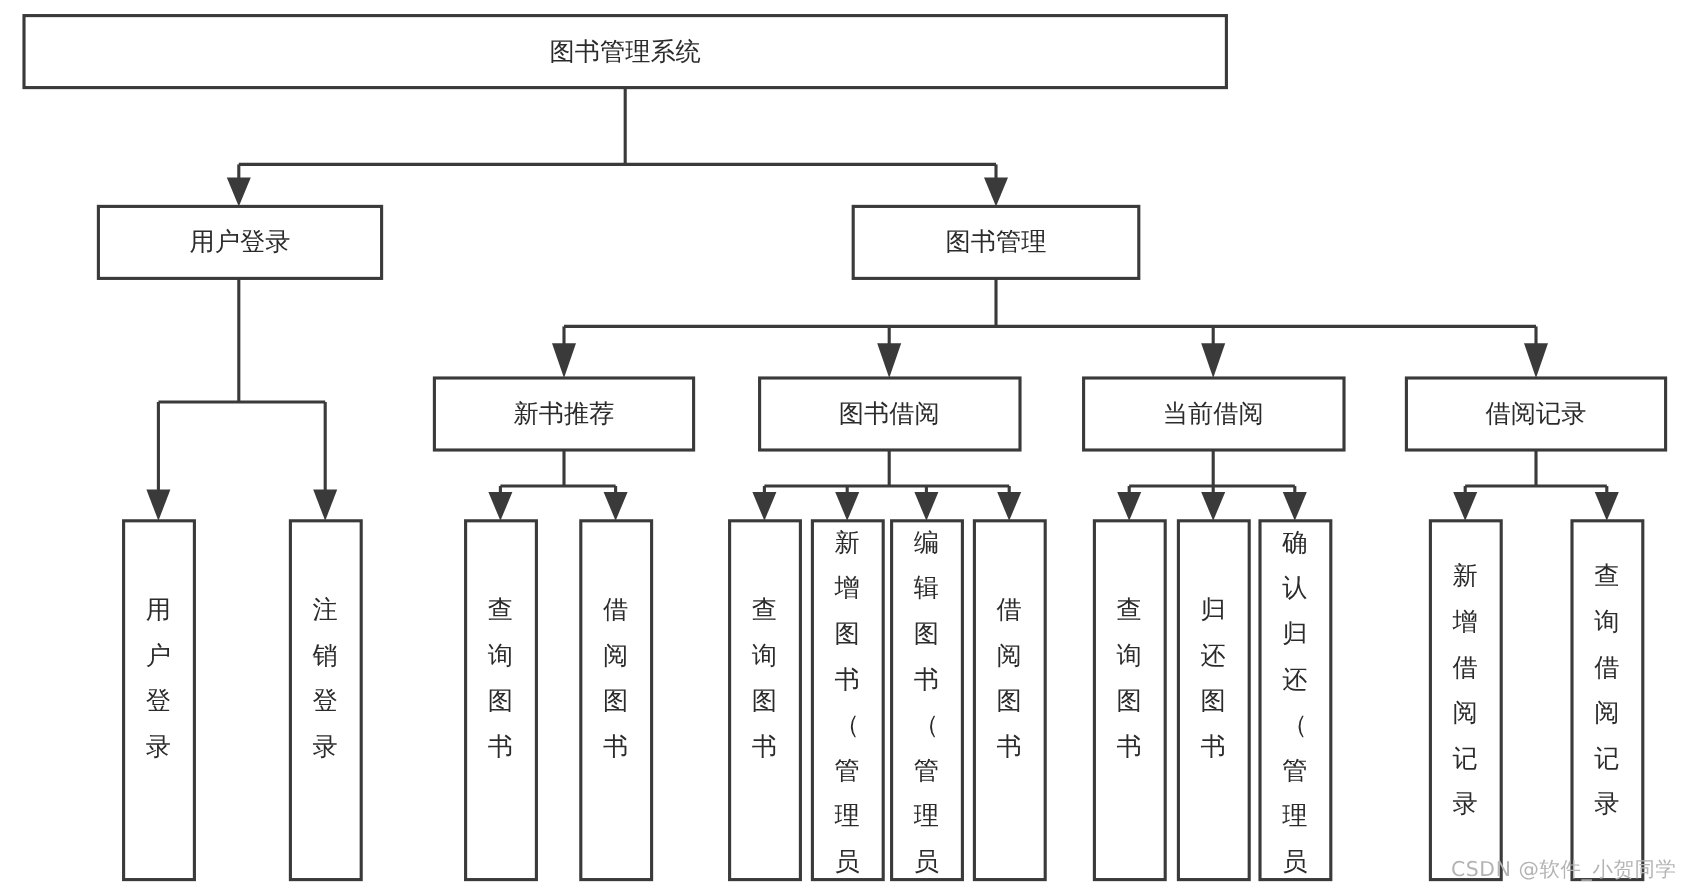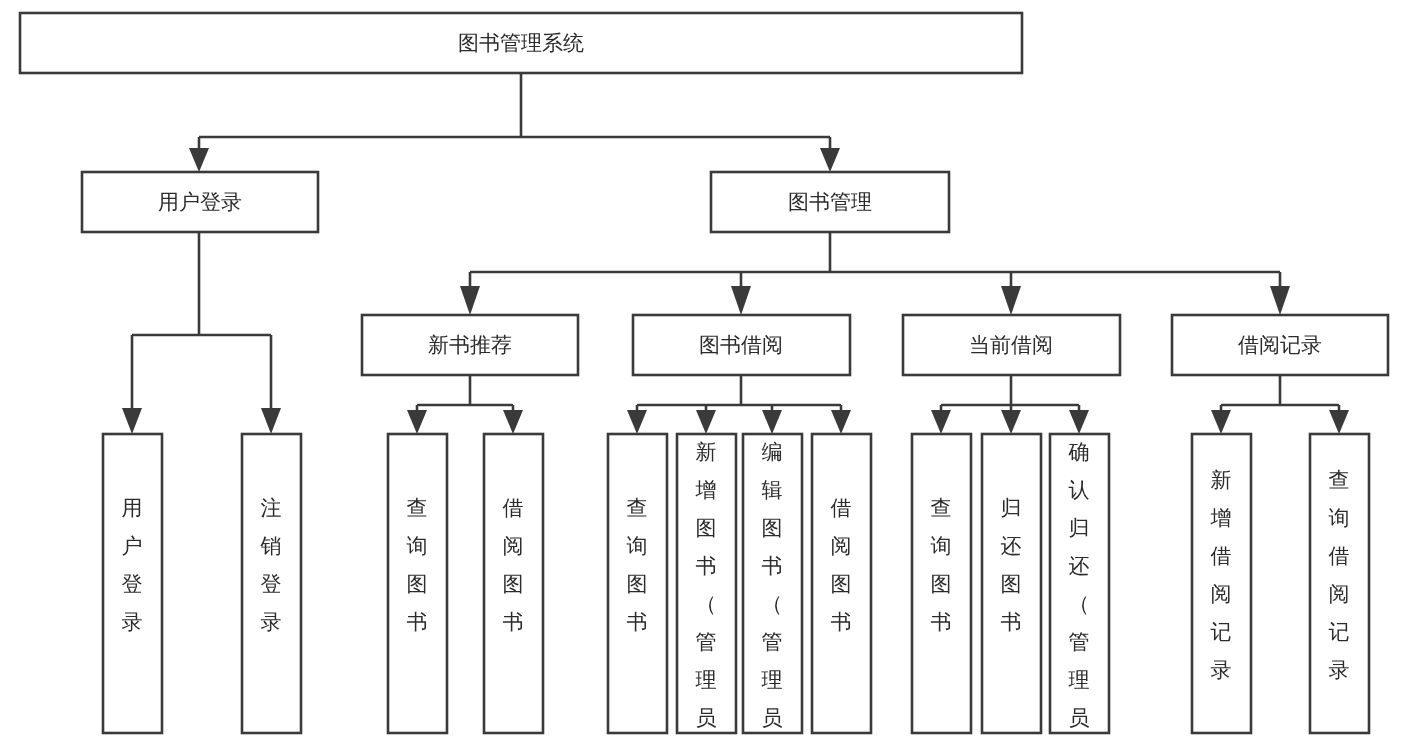--- a/index.html
+++ b/index.html
@@ -228,13 +228,14 @@
         <text class="node-label-vertical" x="1221" y="487"><tspan x="1221" y="487">新</tspan><tspan x="1221" y="525">增</tspan><tspan x="1221" y="563">借</tspan><tspan x="1221" y="601">阅</tspan><tspan x="1221" y="639">记</tspan><tspan x="1221" y="677">录</tspan></text>
       </g>
       <g>
         <rect class="node-box" x="1310" y="434" width="59" height="299"></rect>
         <text class="node-label-vertical" x="1339" y="487"><tspan x="1339" y="487">查</tspan><tspan x="1339" y="525">询</tspan><tspan x="1339" y="563">借</tspan><tspan x="1339" y="601">阅</tspan><tspan x="1339" y="639">记</tspan><tspan x="1339" y="677">录</tspan></text>
       </g>
 
     </g>
   </svg>
 
+  <div class="watermark">CSDN @软件_小贺同学</div>
 </div>
 
 </body></html>

